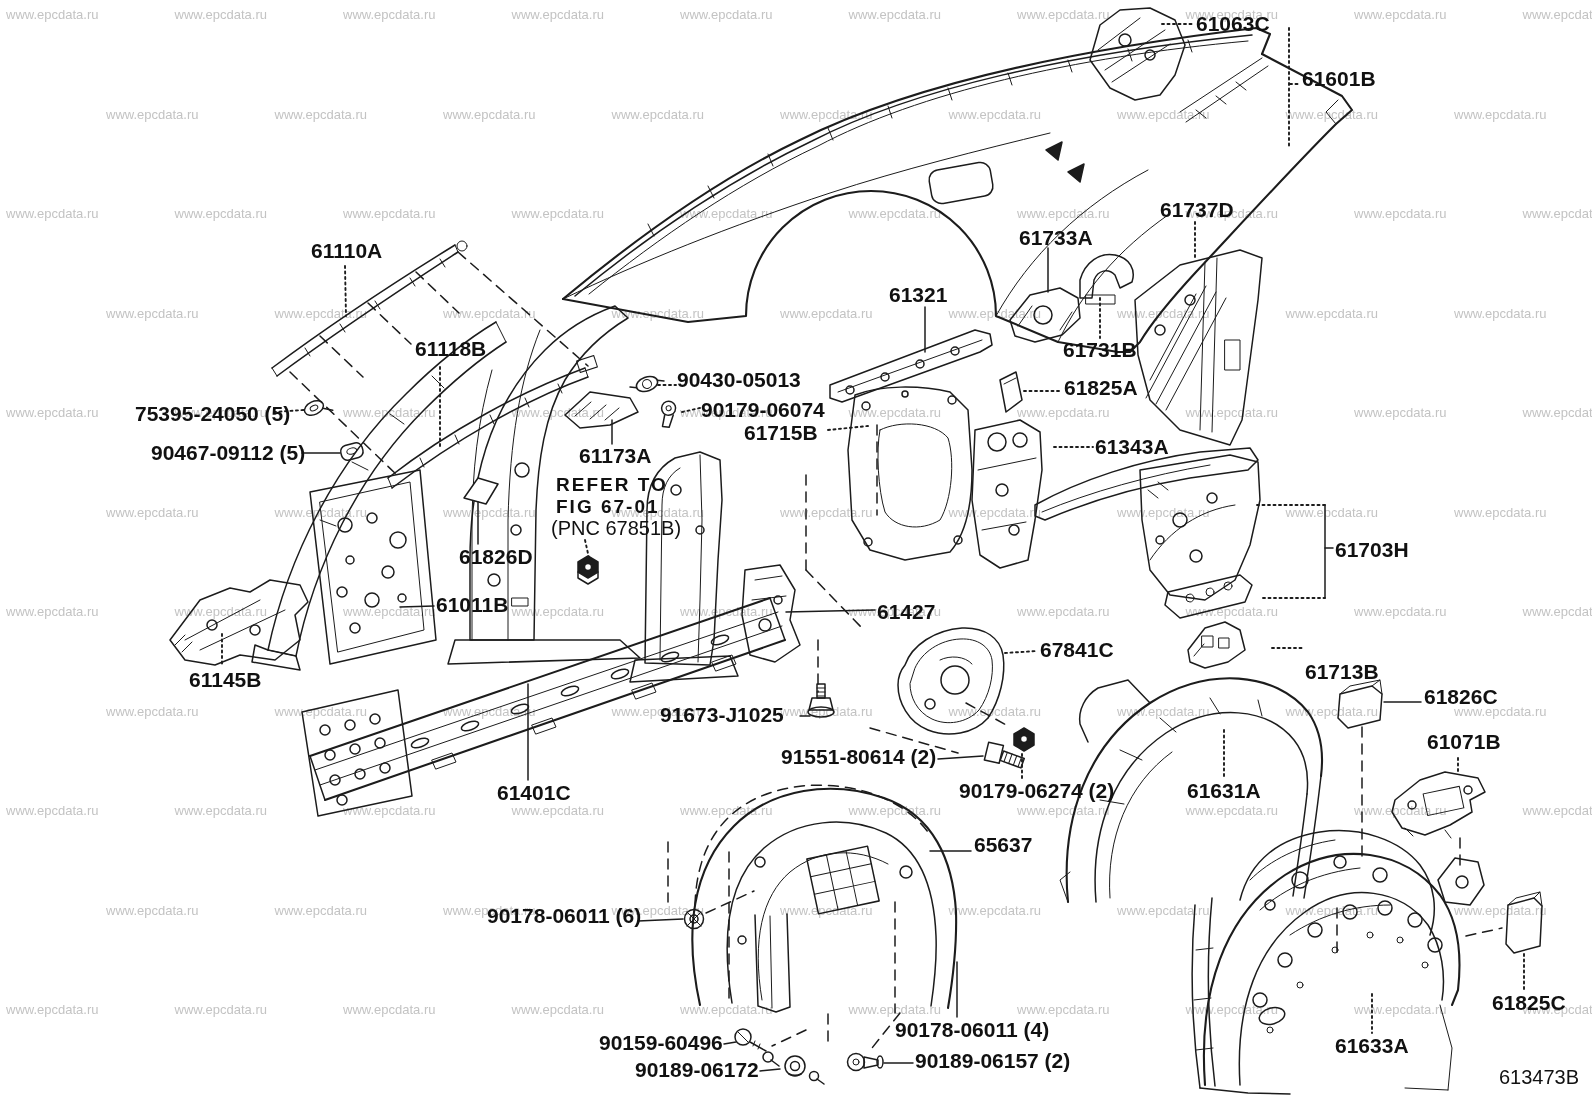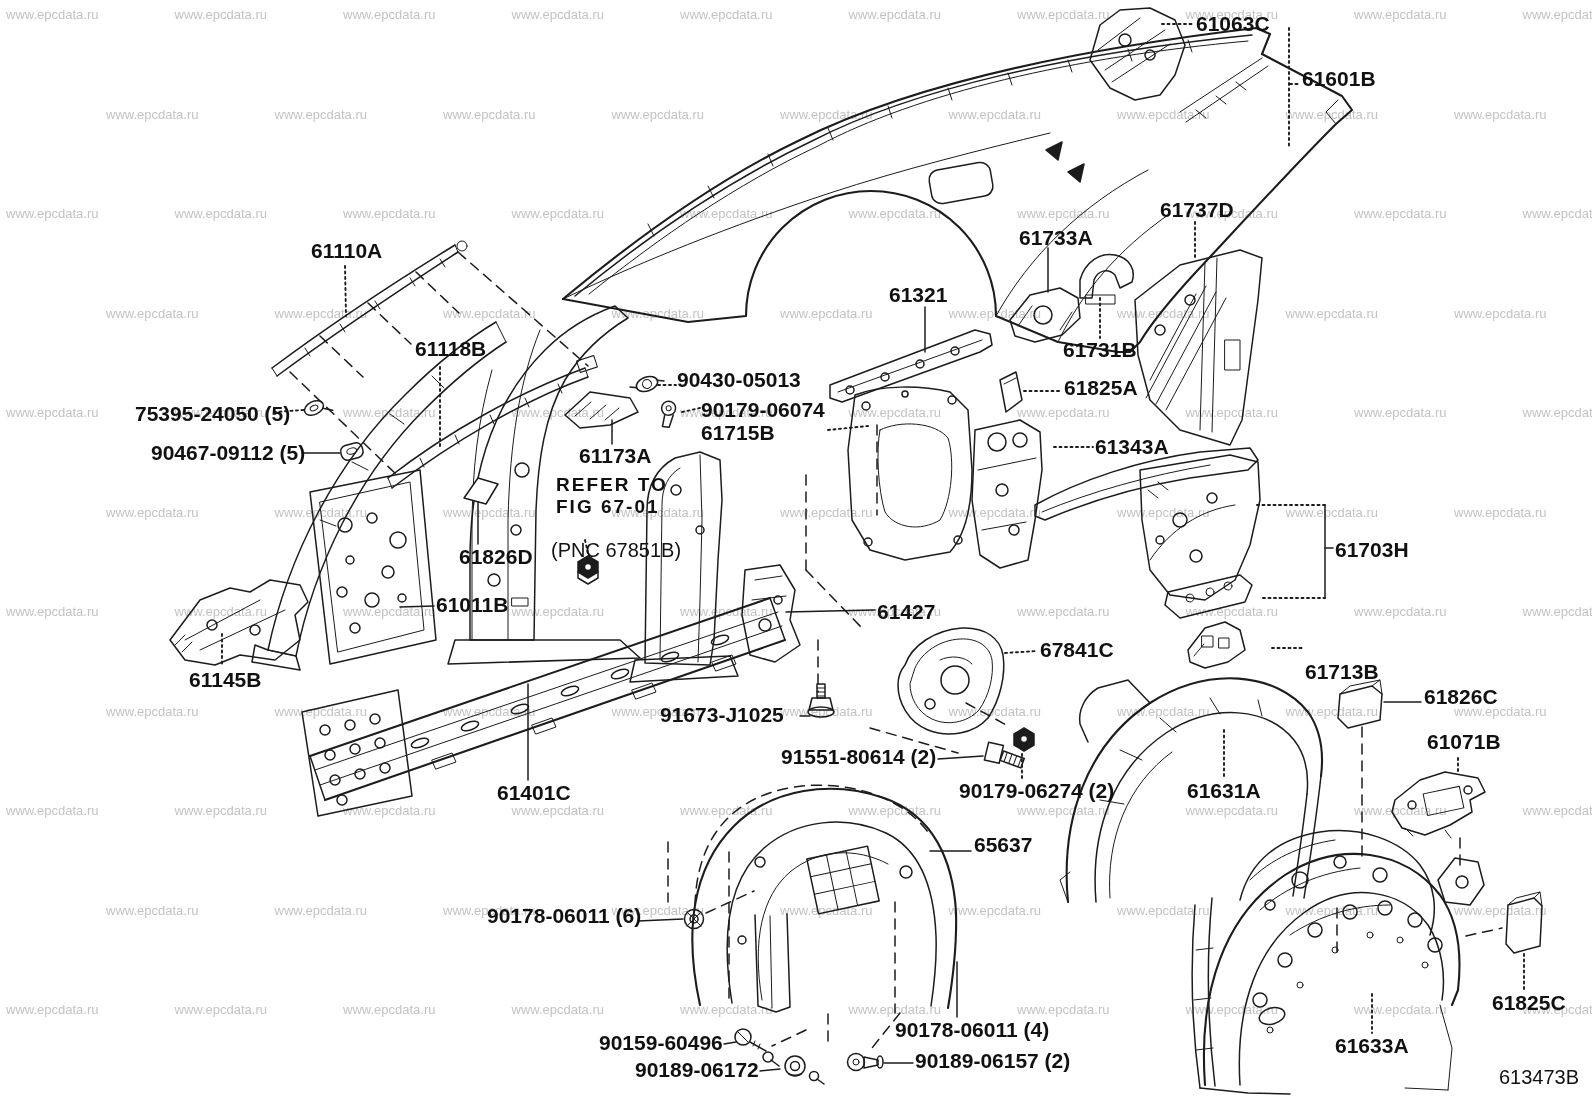--- a/index.html
+++ b/index.html
@@ -11,21 +11,21 @@
       stroke:#1c1c1c;fill:none;stroke-width:1.5;stroke-linecap:round;stroke-linejoin:round;}
   svg.art .w2{stroke-width:2.1}
   svg.art .w1{stroke-width:1}
   svg.art .fillD{fill:#1c1c1c;stroke:#1c1c1c}
   svg.art .fillW{fill:#fff}
   svg.art .ldot{stroke-dasharray:2 3.5;stroke-width:1.9}
   svg.art .ldash{stroke-dasharray:10 7;stroke-width:1.5}
   .plabel{position:absolute;z-index:3;font:700 21px "Liberation Sans",sans-serif;color:#111;
           white-space:nowrap;letter-spacing:0;}
   .refer{font:700 19px "Liberation Sans",sans-serif;letter-spacing:2px;}
-  .refer3{font:400 20px "Liberation Sans",sans-serif;letter-spacing:0;margin-top:22px;}
+  .refer3{font:400 20px "Liberation Sans",sans-serif;letter-spacing:0;}
   .code{font:400 20px "Liberation Sans",sans-serif;}
   .notebox{position:absolute;left:14px;top:20px;width:534px;height:72px;border:3px solid #000;
            z-index:3;background:#fff;display:flex;flex-direction:column;justify-content:center;
            text-align:center;}
   .notebox .l1{font:700 19px "Liberation Sans",sans-serif;letter-spacing:1px;}
   .notebox .l2{font:400 19px "Liberation Sans",sans-serif;margin-top:1px;}
   .notebox .l3{font:700 18px "Liberation Sans",sans-serif;letter-spacing:3px;margin-top:2px;}
 </style>
 </head>
 <body>
@@ -581,21 +581,21 @@
   <div class="plabel" style="left:1160px;top:198px">61737D</div>
   <div class="plabel" style="left:1019px;top:226px">61733A</div>
   <div class="plabel" style="left:889px;top:283px">61321</div>
   <div class="plabel" style="left:1063px;top:338px">61731B</div>
   <div class="plabel" style="left:311px;top:239px">61110A</div>
   <div class="plabel" style="left:415px;top:337px">61118B</div>
   <div class="plabel" style="left:135px;top:402px">75395-24050 (5)</div>
   <div class="plabel" style="left:151px;top:441px">90467-09112 (5)</div>
   <div class="plabel" style="left:677px;top:368px">90430-05013</div>
   <div class="plabel" style="left:701px;top:398px">90179-06074</div>
-  <div class="plabel" style="left:701px;top:421px">61715B</div>
+  <div class="plabel" style="left:744px;top:421px">61715B</div>
   <div class="plabel" style="left:579px;top:444px">61173A</div>
   <div class="plabel refer" style="left:556px;top:474px">REFER TO</div>
   <div class="plabel refer" style="left:556px;top:496px">FIG 67-01</div>
   <div class="plabel refer3" style="left:551px;top:517px">(PNC 67851B)</div>
   <div class="plabel" style="left:459px;top:545px">61826D</div>
   <div class="plabel" style="left:1064px;top:376px">61825A</div>
   <div class="plabel" style="left:1095px;top:435px">61343A</div>
   <div class="plabel" style="left:1335px;top:538px">61703H</div>
   <div class="plabel" style="left:436px;top:593px">61011B</div>
   <div class="plabel" style="left:877px;top:600px">61427</div>

